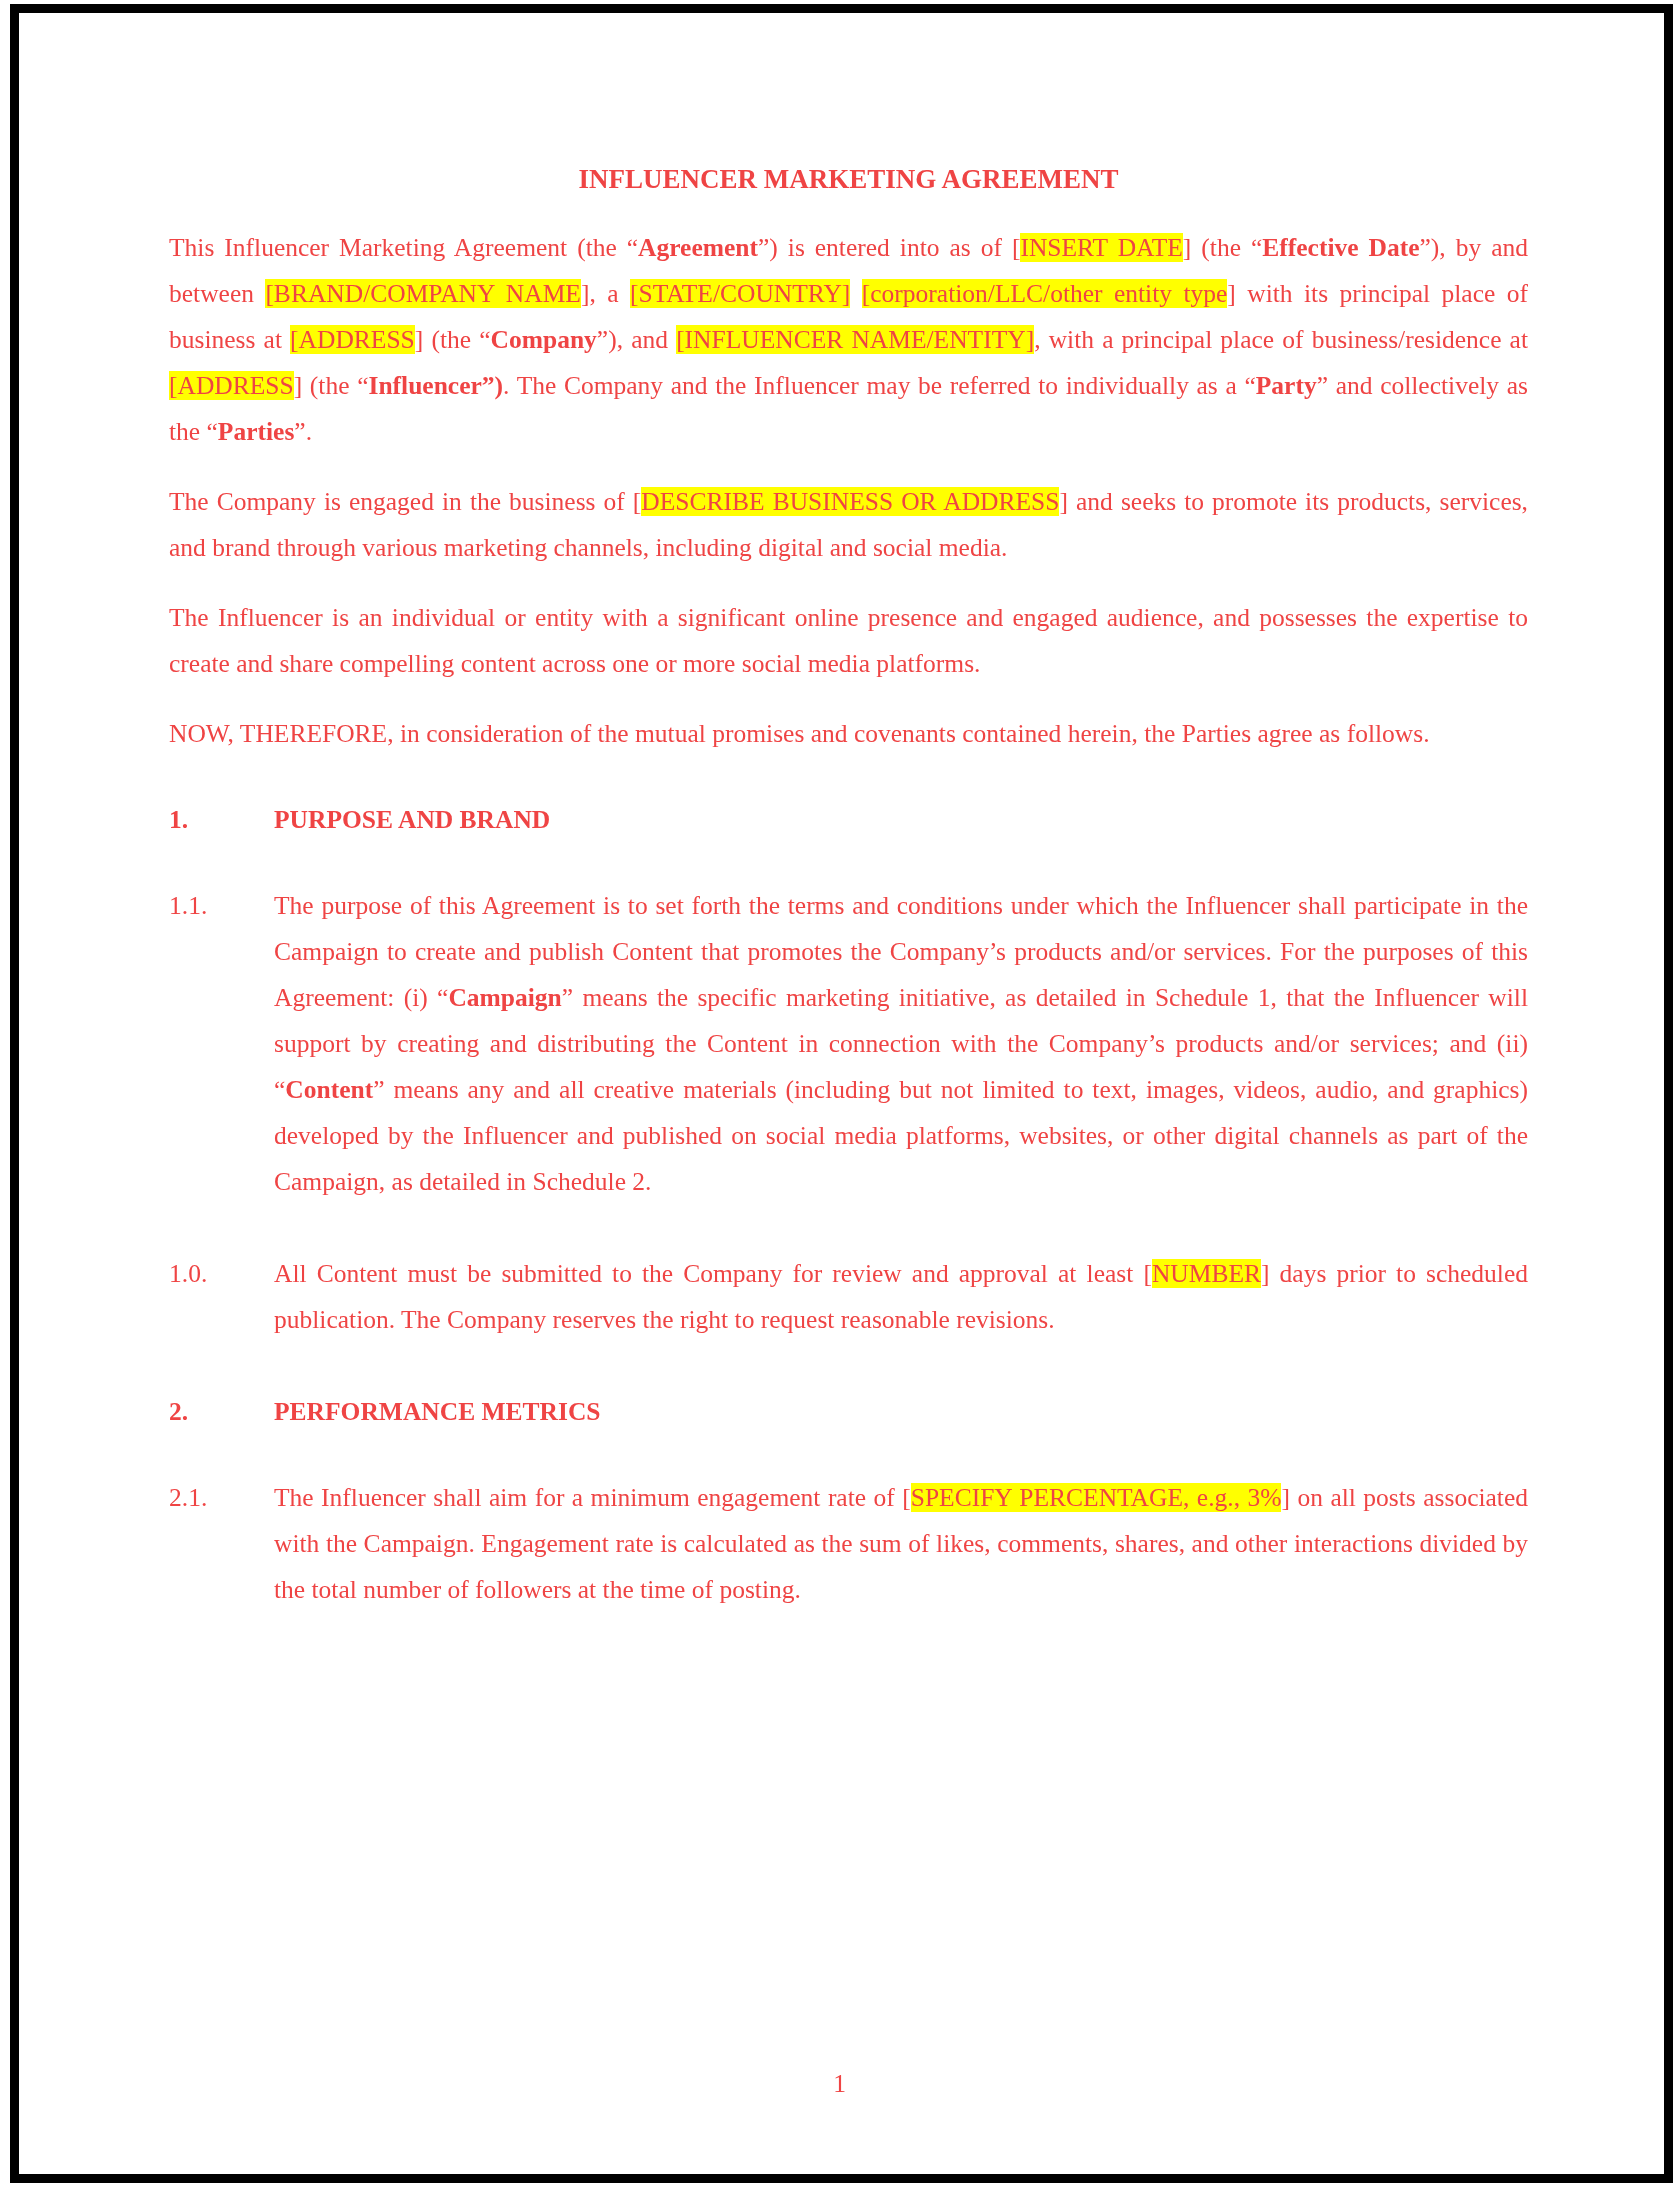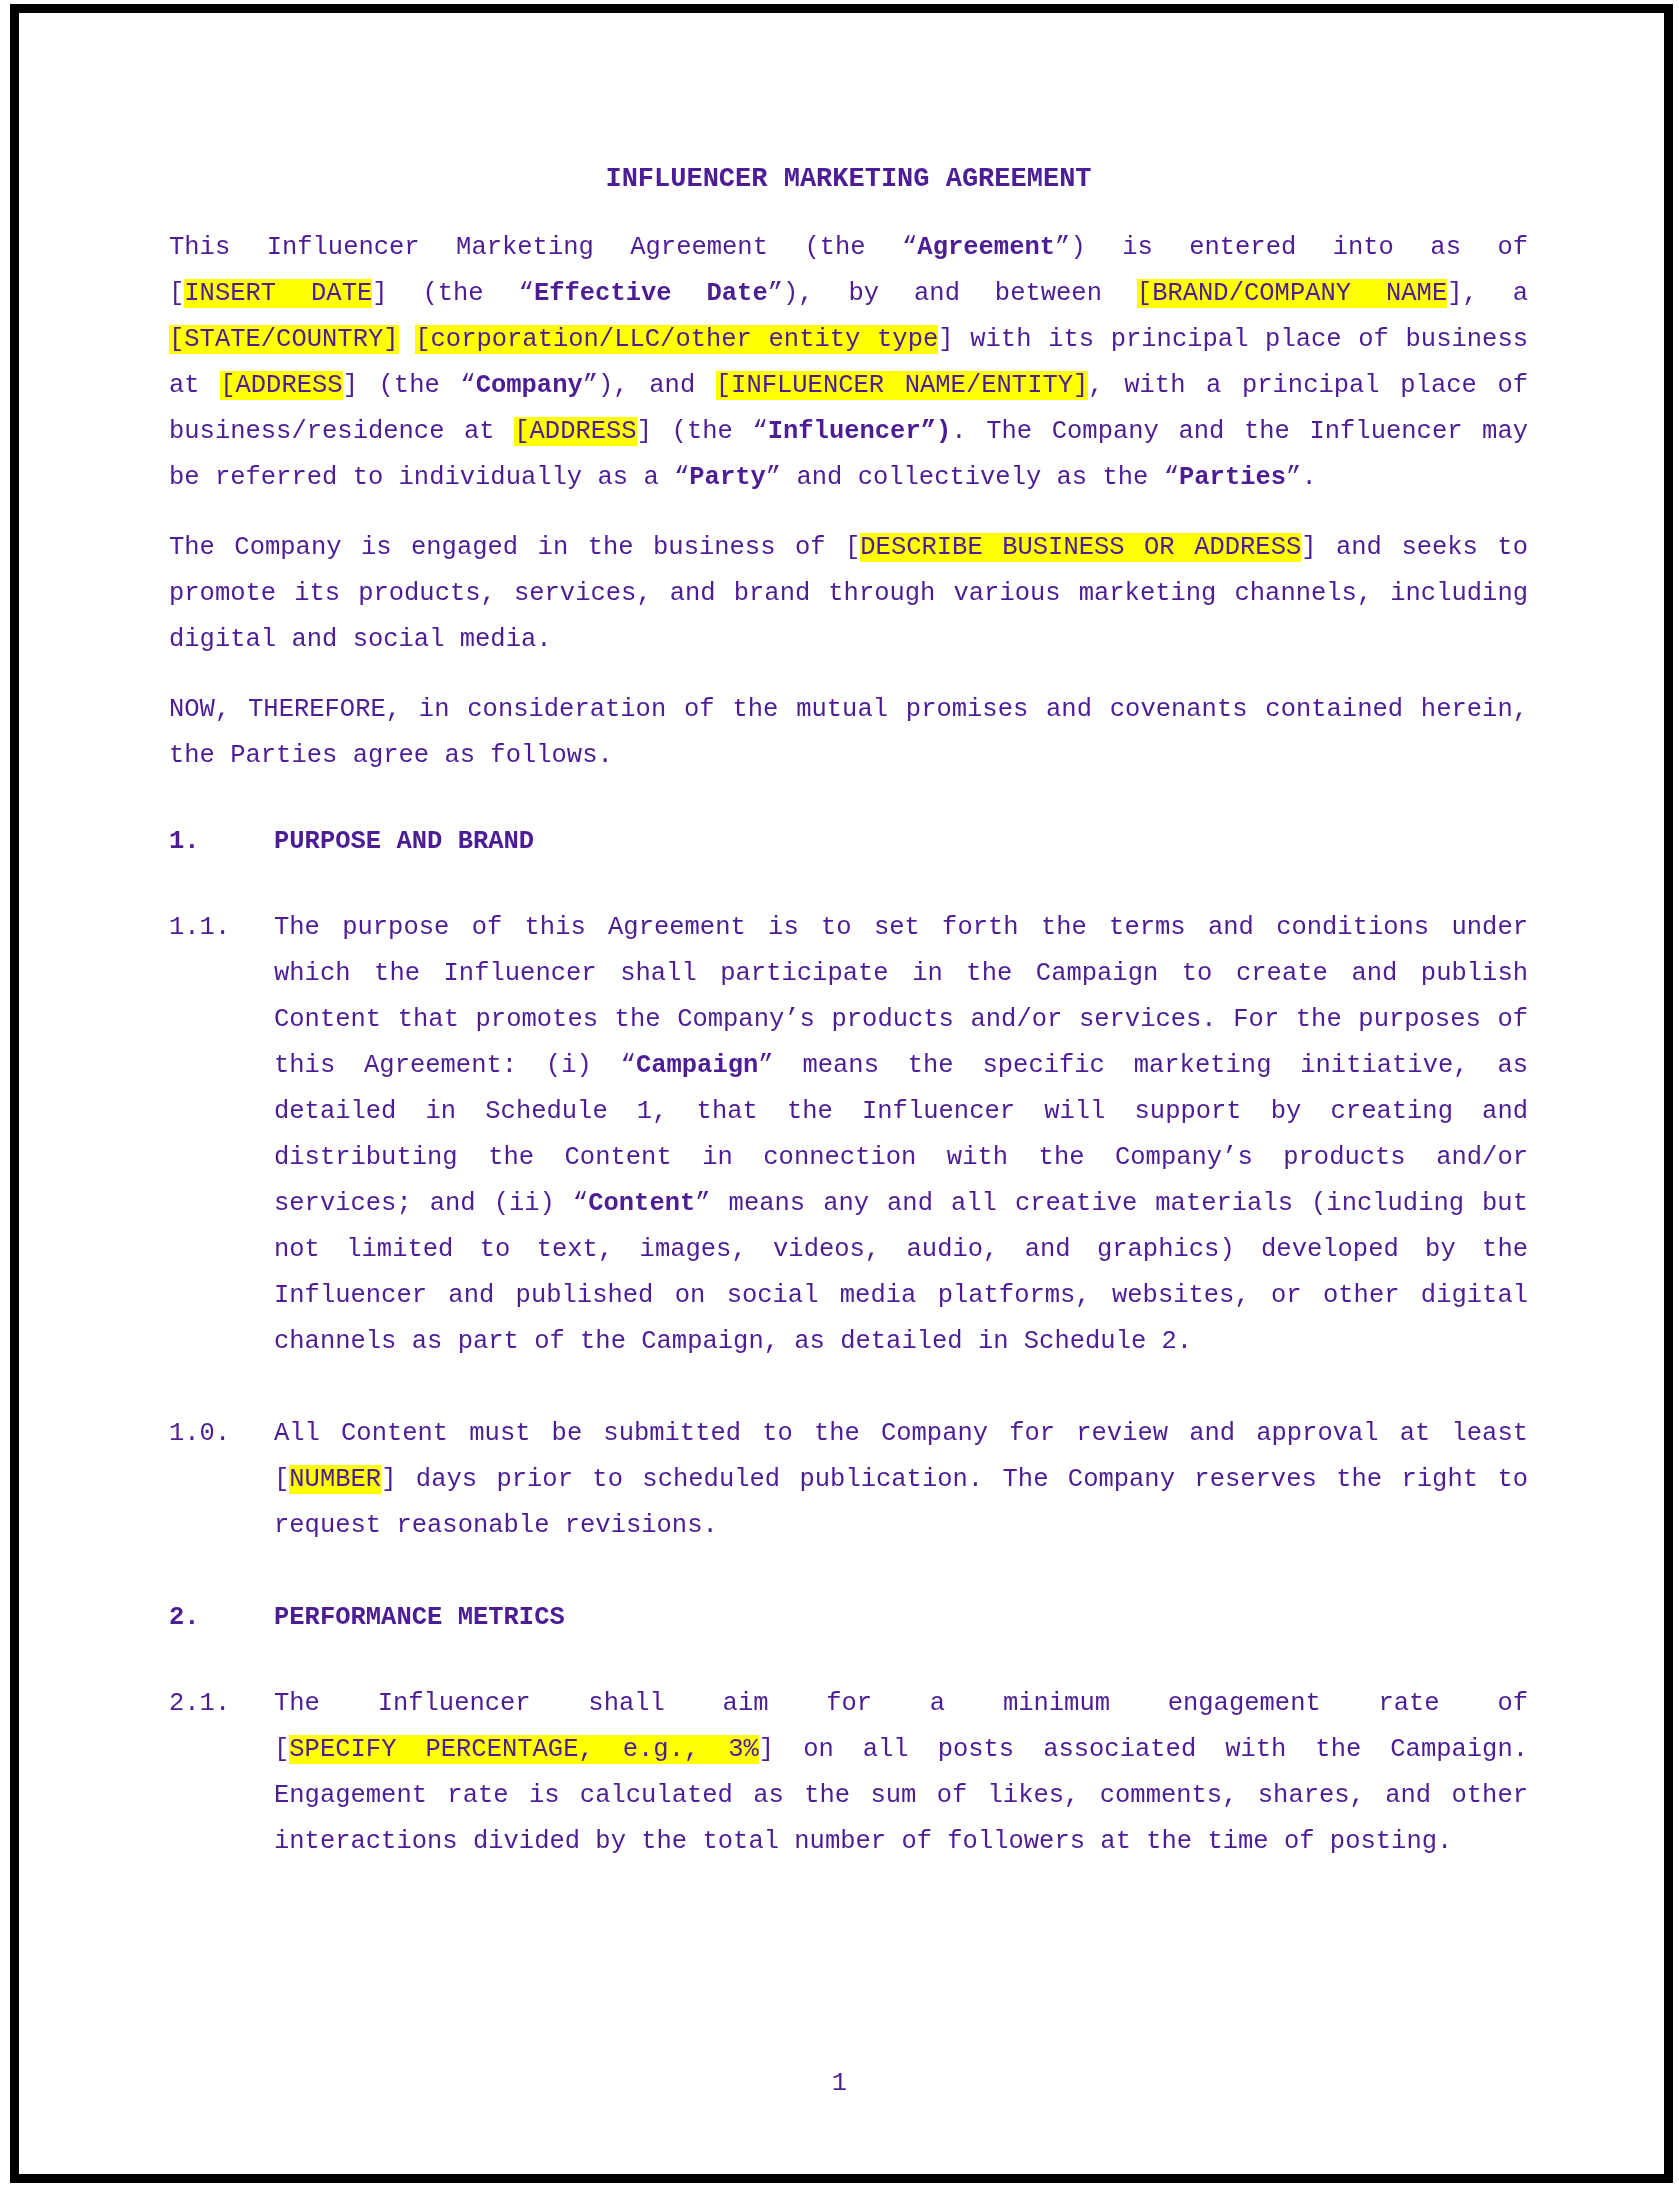--- a/index.html
+++ b/index.html
@@ -2,22 +2,22 @@
 <html style="font-size:14px"><head>
 <meta charset="utf-8">
 <title>Influencer Marketing Agreement</title>
 <style>
   html, body { margin: 0; padding: 0; background: #ffffff; }
   .sheet {
     position: relative;
     width: 1679px;
     height: 2190px;
     background: #ffffff;
-    color: #4c1d95;
-    font-family: Liberation Mono, monospace;
+    color: #ef4444;
+    font-family: Liberation Serif, serif;
     overflow: hidden;
   }
   .frame {
     position: absolute;
     left: 9.7px; top: 3.5px; right: 6.1px; bottom: 7px;
     border: 9.7px solid #000000;
     pointer-events: none;
   }
   .content {
     position: absolute;
@@ -75,20 +75,21 @@
 
 <div class="sheet">
   <div class="frame"></div>
 
   <div class="content">
     <div class="doc-title">INFLUENCER MARKETING AGREEMENT</div>
 
     <div>
         <div class="para"><span>This Influencer Marketing Agreement (the “</span><span class="b">Agreement</span><span>”) is entered into as of [</span><span class="hl">INSERT DATE</span><span>] (the “</span><span class="b">Effective Date</span><span>”), by and between </span><span class="hl">[BRAND/COMPANY NAME</span><span>], a </span><span class="hl">[STATE/COUNTRY]</span><span> </span><span class="hl">[corporation/LLC/other entity type</span><span>] with its principal place of business at </span><span class="hl">[ADDRESS</span><span>] (the “</span><span class="b">Company</span><span>”), and </span><span class="hl">[INFLUENCER NAME/ENTITY]</span><span>, with a principal place of business/residence at </span><span class="hl">[ADDRESS</span><span>] (the “</span><span class="b">Influencer”)</span><span>. The Company and the Influencer may be referred to individually as a “</span><span class="b">Party</span><span>” and collectively as the “</span><span class="b">Parties</span><span>”.</span></div>
         <div class="para"><span>The Company is engaged in the business of [</span><span class="hl">DESCRIBE BUSINESS OR ADDRESS</span><span>] and seeks to promote its products, services, and brand through various marketing channels, including digital and social media.</span></div>
+        <div class="para"><span>The Influencer is an individual or entity with a significant online presence and engaged audience, and possesses the expertise to create and share compelling content across one or more social media platforms.</span></div>
         <div class="para"><span>NOW, THEREFORE, in consideration of the mutual promises and covenants contained herein, the Parties agree as follows.</span></div>
         <div class="clause heading"><span class="num">1.</span><span class="b">PURPOSE AND BRAND</span></div>
         <div class="clause"><span class="num">1.1.</span><span>The purpose of this Agreement is to set forth the terms and conditions under which the Influencer shall participate in the Campaign to create and publish Content that promotes the Company’s products and/or services. For the purposes of this Agreement: (i) “</span><span class="b">Campaign</span><span>” means the specific marketing initiative, as detailed in Schedule 1, that the Influencer will support by creating and distributing the Content in connection with the Company’s products and/or services; and (ii) “</span><span class="b">Content</span><span>” means any and all creative materials (including but not limited to text, images, videos, audio, and graphics) developed by the Influencer and published on social media platforms, websites, or other digital channels as part of the Campaign, as detailed in Schedule 2.</span></div>
         <div class="clause"><span class="num">1.0.</span><span>All Content must be submitted to the Company for review and approval at least [</span><span class="hl">NUMBER</span><span>] days prior to scheduled publication. The Company reserves the right to request reasonable revisions.</span></div>
         <div class="clause heading"><span class="num">2.</span><span class="b">PERFORMANCE METRICS</span></div>
         <div class="clause"><span class="num">2.1.</span><span>The Influencer shall aim for a minimum engagement rate of [</span><span class="hl">SPECIFY PERCENTAGE, e.g., 3%</span><span>] on all posts associated with the Campaign. Engagement rate is calculated as the sum of likes, comments, shares, and other interactions divided by the total number of followers at the time of posting.</span></div>
       </div>
   </div>
 
   <div class="page-num">1</div>

